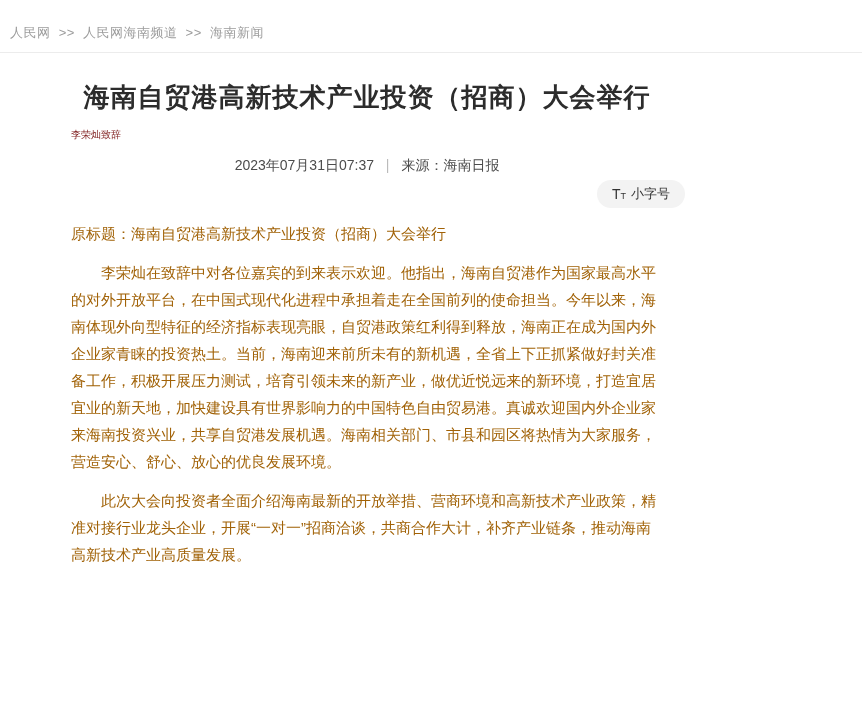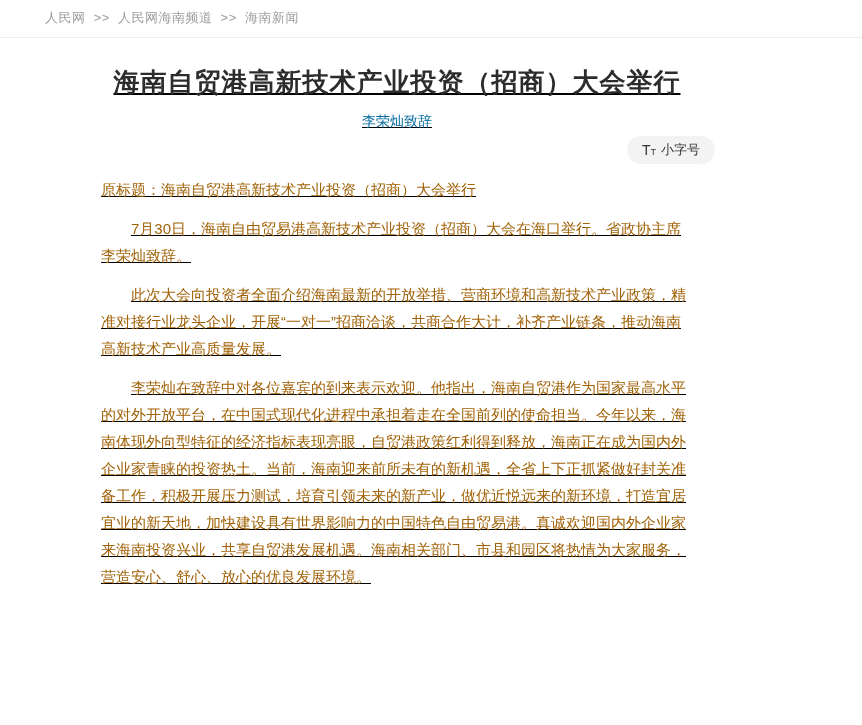--- a/index.html
+++ b/index.html
@@ -5,58 +5,56 @@
   html, body {
     margin: 0;
     padding: 0;
     width: 862px;
     height: 725px;
     background: #ffffff;
     overflow: hidden;
     font-family: "Liberation Sans", sans-serif;
   }
   .breadcrumb {
-    padding: 9px 10px 10px 10px;
+    padding: 24px 10px 10px 10px;
     font-size: 13px;
     color: #9c9c9c;
     letter-spacing: 0.5px;
-    margin-left: 35px;
   }
   .breadcrumb a {
     color: #9c9c9c;
     text-decoration: none;
     cursor: pointer;
   }
   .breadcrumb .sep {
     margin: 0 4px;
     color: #9c9c9c;
   }
   .divider {
     border-top: 1px solid #ececec;
     width: 100%;
   }
   .container {
     width: 592px;
-    margin-left: 101px;
-    text-decoration: underline;
+    margin-left: 71px;
   }
   h1.title {
     margin: 26px 0 0 0;
     font-size: 26px;
     line-height: 36px;
     font-weight: 600;
     text-align: center;
     color: #2c2c2c;
     letter-spacing: 1px;
   }
   .subtitle {
     margin-top: 13px;
-    text-align: center;
-    font-size: 14px;
-    color: #0369a1;
+    text-align: left;
+    font-size: 10px;
+    color: #7f1d1d;
   }
   .meta {
     margin-top: 15px;
     text-align: center;
     font-size: 14px;
     color: #4c4c4c;
   }
   .meta .pipe {
     margin: 0 8px;
     color: #bbbbbb;
@@ -119,34 +117,38 @@
   </div>
 
   <div class="divider"></div>
 
   <div class="container">
 
     <h1 class="title">海南自贸港高新技术产业投资（招商）大会举行</h1>
 
     <div class="subtitle">李荣灿致辞</div>
 
+    <div class="meta">
+      <span>2023年07月31日07:37</span>
+      <span class="pipe">|</span>
+      <span>来源：</span><a>海南日报</a>
+    </div>
 
     <div class="toolbar">
       <button class="font-size-pill">
         <span class="tt">
             <span class="t-big">T</span>
             <span class="t-small">T</span>
           </span>
         <span>小字号</span>
       </button>
     </div>
 
     <div class="article-body">
       <p class="orig-title">原标题：海南自贸港高新技术产业投资（招商）大会举行</p>
-      <p class="para">7月30日，海南自由贸易港高新技术产业投资（招商）大会在海口举行。省政协主席李荣灿致辞。</p>
+      <p class="para">李荣灿在致辞中对各位嘉宾的到来表示欢迎。他指出，海南自贸港作为国家最高水平的对外开放平台，在中国式现代化进程中承担着走在全国前列的使命担当。今年以来，海南体现外向型特征的经济指标表现亮眼，自贸港政策红利得到释放，海南正在成为国内外企业家青睐的投资热土。当前，海南迎来前所未有的新机遇，全省上下正抓紧做好封关准备工作，积极开展压力测试，培育引领未来的新产业，做优近悦远来的新环境，打造宜居宜业的新天地，加快建设具有世界影响力的中国特色自由贸易港。真诚欢迎国内外企业家来海南投资兴业，共享自贸港发展机遇。海南相关部门、市县和园区将热情为大家服务，营造安心、舒心、放心的优良发展环境。</p>
       <p class="para">此次大会向投资者全面介绍海南最新的开放举措、营商环境和高新技术产业政策，精准对接行业龙头企业，开展“一对一”招商洽谈，共商合作大计，补齐产业链条，推动海南高新技术产业高质量发展。</p>
-      <p class="para">李荣灿在致辞中对各位嘉宾的到来表示欢迎。他指出，海南自贸港作为国家最高水平的对外开放平台，在中国式现代化进程中承担着走在全国前列的使命担当。今年以来，海南体现外向型特征的经济指标表现亮眼，自贸港政策红利得到释放，海南正在成为国内外企业家青睐的投资热土。当前，海南迎来前所未有的新机遇，全省上下正抓紧做好封关准备工作，积极开展压力测试，培育引领未来的新产业，做优近悦远来的新环境，打造宜居宜业的新天地，加快建设具有世界影响力的中国特色自由贸易港。真诚欢迎国内外企业家来海南投资兴业，共享自贸港发展机遇。海南相关部门、市县和园区将热情为大家服务，营造安心、舒心、放心的优良发展环境。</p>
 
     </div>
 
   </div>
 
 </div>
 
 </body></html>

